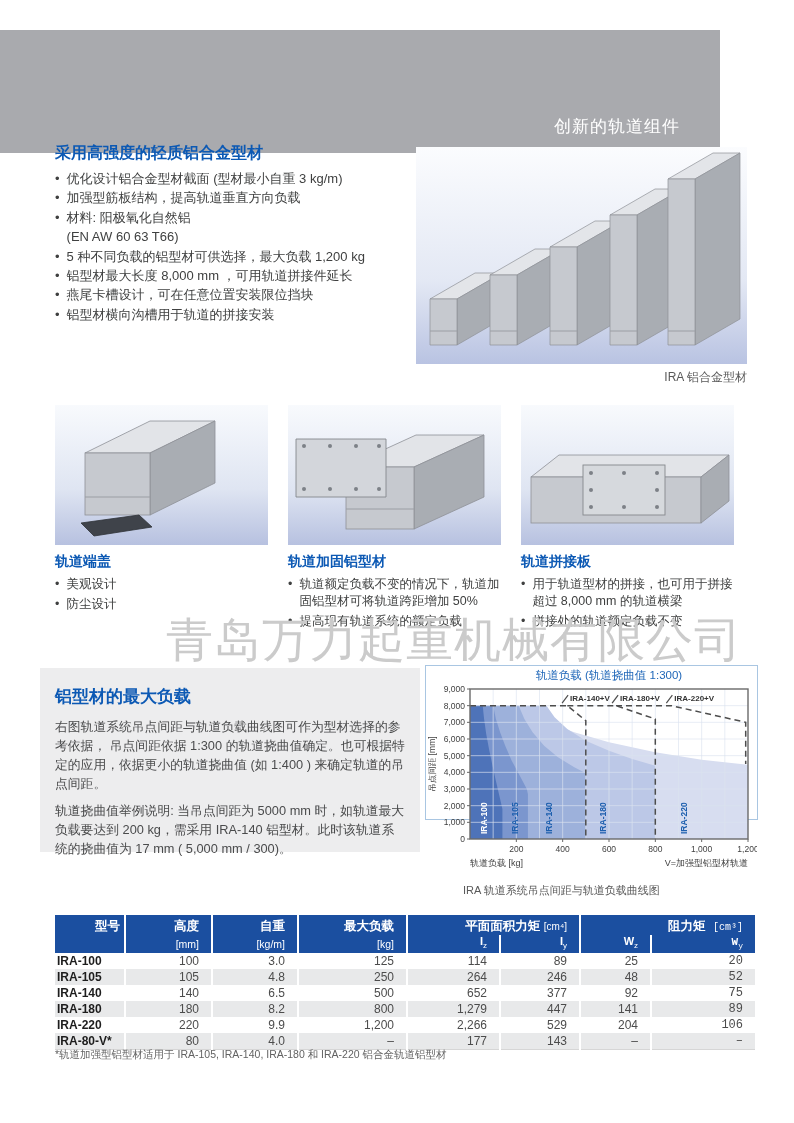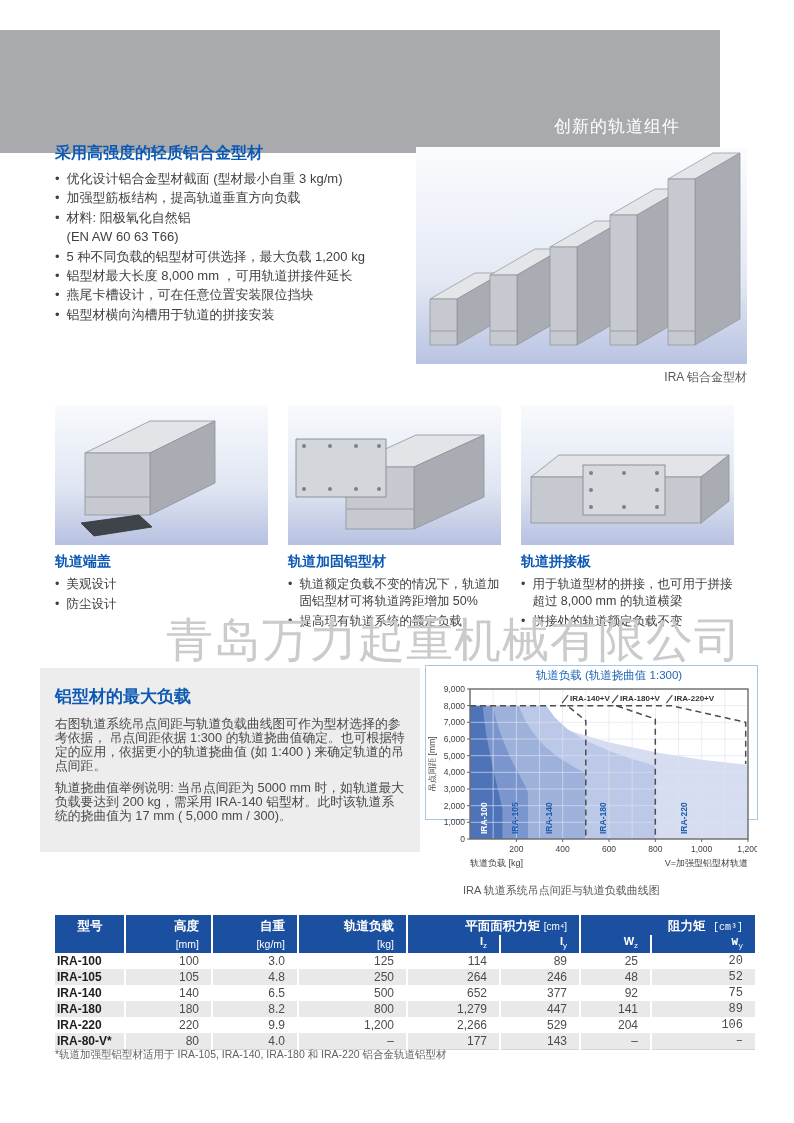--- a/index.html
+++ b/index.html
@@ -28,35 +28,35 @@
   .f-bullets .li{margin-bottom:3px;}
 
   
   .watermark{position:absolute;left:166px;top:609px;font-size:47px;color:#cbcbcb;
              letter-spacing:1px;white-space:nowrap;font-weight:400;}
 
   
   .load-box{position:absolute;left:40px;top:668px;width:380px;height:184px;background:#ededee;
             box-sizing:border-box;padding:13px 14px 0 15px;}
   .load-heading{font-size:17px;font-weight:bold;color:#0c59b4;margin:4px 0 9px 0;}
-  .load-box p{margin:0 0 8px 0;font-size:12.8px;line-height:14px;color:#4a4b4c;}
+  .load-box p{margin:0 0 8px 0;font-size:12.8px;line-height:19px;color:#4a4b4c;}
 
   
   .chart-box{position:absolute;left:425px;top:665px;width:333px;height:155px;background:#ffffff;
              border:1px solid #a9c6e2;box-sizing:border-box;}
   .chart-caption{position:absolute;left:425px;top:883px;font-size:11px;color:#585858;margin-left:38px;}
 
   
   .tablewrap{position:absolute;left:55px;top:915px;width:700px;}
   table{border-collapse:collapse;width:700px;table-layout:fixed;border-bottom:1px solid #d6d6d6;}
   th,td{border-right:2px solid #ffffff;overflow:hidden;white-space:nowrap;}
   th:last-child,td:last-child{border-right:none;font-family:Liberation Mono, monospace;}
   thead th{background:#1b4fa0;color:#ffffff;text-align:right;vertical-align:bottom;}
   th.h-main{font-size:12.5px;font-weight:bold;padding:3px 12px 0 4px;height:16px;}
-  th.h-model{text-align:center;vertical-align:top;padding:3px 4px 0 5px;}
+  th.h-model{text-align:right;vertical-align:top;padding:3px 4px 0 5px;}
   th.h-unit{font-size:10.5px;font-weight:normal;padding:0 12px 3px 4px;height:14px;}
   th .unit{font-size:10px;font-weight:normal;}
   th .sym{font-size:11px;font-weight:bold;}
   th sub{font-size:8px;}
   tbody td{font-size:12px;color:#4c4c4c;text-align:right;padding:1px 12px 1px 4px;line-height:14px;}
   tbody td.model{text-align:left;font-weight:bold;color:#1d1d1d;padding-left:2px;}
   tbody tr:nth-child(even){background:#e8e9ea;}
   .footnote{position:absolute;left:55px;top:1048px;font-size:10.5px;color:#626262;}
 
   svg text{font-family:"Liberation Sans","DejaVu Sans",sans-serif;}
@@ -373,21 +373,21 @@
         <col style="width:93px">
           <col style="width:80px">
           <col style="width:71px">
           <col style="width:104px">
       </colgroup>
       <thead>
         <tr>
           <th class="h-main h-model" rowspan="2">型号</th>
           <th class="h-main">高度</th>
           <th class="h-main">自重</th>
-          <th class="h-main">轨道负载</th>
+          <th class="h-main">最大负载</th>
           <th class="h-main" colspan="2">
             <span>平面面积力矩</span> <span class="unit">[cm⁴]</span>
           </th>
           <th class="h-main" colspan="2">
             <span>阻力矩</span> <span class="unit">[cm³]</span>
           </th>
         </tr>
         <tr>
           <th class="h-unit">[mm]</th>
           <th class="h-unit">[kg/m]</th>

